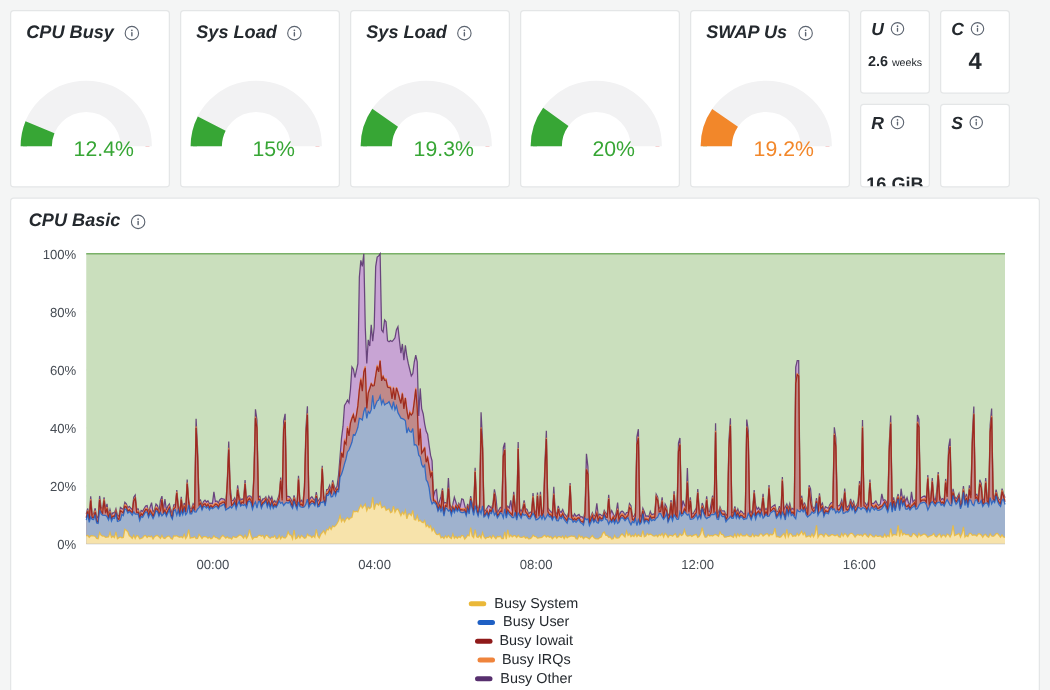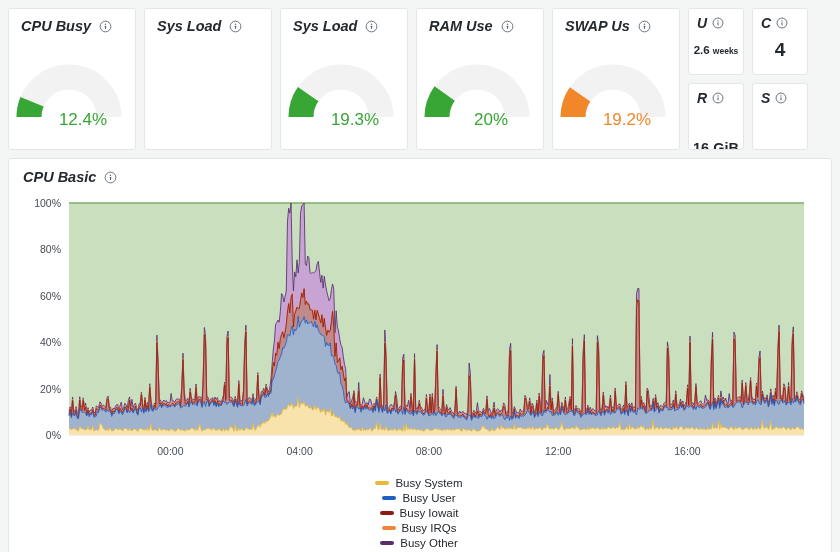--- a/index.html
+++ b/index.html
@@ -74,21 +74,21 @@
   .stat-value {
     color: #24292e;
     font-weight: 600;
     text-align: center;
     line-height: 1.1;
     white-space: nowrap;
   }
   .stat-value.sz-lg { font-size: 19px; }
   .stat-value.sz-md { font-size: 14.5px; margin-top: 36px; }
   .stat-value.sz-sm { font-size: 11.5px; font-weight: 600; }
-  .stat-value .unit { font-size: 8.5px; font-weight: 700; }
+  .stat-value .unit { font-size: 8.5px; font-weight: 400; }
 
   
   .ts-panel { width: 100%; height: 417px; }
   .ts-panel .panel-title { padding: 11px 0 0 14px; font-size: 14.5px; }
   .chart-area { position: absolute; left: 0; top: 30px; right: 0; bottom: 0; }
   .chart-area svg { display: block; }
   .ylabel, .xlabel {
     font-size: 10.5px;
     fill: #464c54;
     font-family: "Liberation Sans", sans-serif;
@@ -151,56 +151,56 @@
       <div class="panel-title">
         <span>Sys Load</span>
         <span class="info-icon">
           <svg viewBox="0 0 16 16" width="13" height="13">
               <circle cx="8" cy="8" r="6.6" fill="none" stroke="#5c6470" stroke-width="1.1"></circle>
               <circle cx="8" cy="5.2" r="0.85" fill="#5c6470"></circle>
               <rect x="7.3" y="7" width="1.4" height="4.2" rx="0.6" fill="#5c6470"></rect>
             </svg>
         </span>
       </div>
-    </div>
-
-    <div class="panel gauge-panel">
-      <div class="panel-title">
-        <span>Sys Load</span>
-        <span class="info-icon">
-          <svg viewBox="0 0 16 16" width="13" height="13">
-              <circle cx="8" cy="8" r="6.6" fill="none" stroke="#5c6470" stroke-width="1.1"></circle>
-              <circle cx="8" cy="5.2" r="0.85" fill="#5c6470"></circle>
-              <rect x="7.3" y="7" width="1.4" height="4.2" rx="0.6" fill="#5c6470"></rect>
-            </svg>
-        </span>
-      </div>
       <div class="gauge-wrap">
         <svg width="120" height="100" viewBox="0 0 120 100">
             <path d="M 11 74 A 49 49 0 0 1 103.65931968523003 51.75446551276221" fill="none" stroke="#37a635" stroke-width="3.2" stroke-linecap="butt"></path>
             <path d="M 103.65931968523003 51.75446551276221 A 49 49 0 0 1 108.39672868916175 66.33471121302868" fill="none" stroke="#f2872a" stroke-width="3.2" stroke-linecap="butt"></path>
             <path d="M 108.39672868916175 66.33471121302868 A 49 49 0 0 1 109 74" fill="none" stroke="#e0252a" stroke-width="3.2" stroke-linecap="butt"></path>
             <path d="M 20 74 A 40 40 0 0 1 100 74" fill="none" stroke="#f2f2f3" stroke-width="25" stroke-linecap="butt"></path>
+            <path d="M 20 74 A 40 40 0 0 1 24.359739032465285 55.84038001041813" fill="none" stroke="#37a635" stroke-width="25" stroke-linecap="butt"></path>
+            <text x="74" y="82" text-anchor="middle" fill="#37a635" font-size="17" font-weight="400" font-family="&quot;Liberation Sans&quot;, sans-serif" class="gauge-value">15%</text>
+          </svg>
+      </div>
+    </div>
+
+    <div class="panel gauge-panel">
+      <div class="panel-title">
+        <span>Sys Load</span>
+        <span class="info-icon">
+          <svg viewBox="0 0 16 16" width="13" height="13">
+              <circle cx="8" cy="8" r="6.6" fill="none" stroke="#5c6470" stroke-width="1.1"></circle>
+              <circle cx="8" cy="5.2" r="0.85" fill="#5c6470"></circle>
+              <rect x="7.3" y="7" width="1.4" height="4.2" rx="0.6" fill="#5c6470"></rect>
+            </svg>
+        </span>
+      </div>
+      <div class="gauge-wrap">
+        <svg width="120" height="100" viewBox="0 0 120 100">
+            <path d="M 11 74 A 49 49 0 0 1 103.65931968523003 51.75446551276221" fill="none" stroke="#37a635" stroke-width="3.2" stroke-linecap="butt"></path>
+            <path d="M 103.65931968523003 51.75446551276221 A 49 49 0 0 1 108.39672868916175 66.33471121302868" fill="none" stroke="#f2872a" stroke-width="3.2" stroke-linecap="butt"></path>
+            <path d="M 108.39672868916175 66.33471121302868 A 49 49 0 0 1 109 74" fill="none" stroke="#e0252a" stroke-width="3.2" stroke-linecap="butt"></path>
+            <path d="M 20 74 A 40 40 0 0 1 100 74" fill="none" stroke="#f2f2f3" stroke-width="25" stroke-linecap="butt"></path>
             <path d="M 20 74 A 40 40 0 0 1 27.1301436548164 51.20586602112303" fill="none" stroke="#37a635" stroke-width="25" stroke-linecap="butt"></path>
             <text x="74" y="82" text-anchor="middle" fill="#37a635" font-size="17" font-weight="400" font-family="&quot;Liberation Sans&quot;, sans-serif" class="gauge-value">19.3%</text>
           </svg>
       </div>
     </div>
 
     <div class="panel gauge-panel">
-      <div class="panel-title">
-        <span>RAM Use</span>
-        <span class="info-icon">
-          <svg viewBox="0 0 16 16" width="13" height="13">
-              <circle cx="8" cy="8" r="6.6" fill="none" stroke="#5c6470" stroke-width="1.1"></circle>
-              <circle cx="8" cy="5.2" r="0.85" fill="#5c6470"></circle>
-              <rect x="7.3" y="7" width="1.4" height="4.2" rx="0.6" fill="#5c6470"></rect>
-            </svg>
-        </span>
-      </div>
       <div class="gauge-wrap">
         <svg width="120" height="100" viewBox="0 0 120 100">
             <path d="M 11 74 A 49 49 0 0 1 103.65931968523003 51.75446551276221" fill="none" stroke="#37a635" stroke-width="3.2" stroke-linecap="butt"></path>
             <path d="M 103.65931968523003 51.75446551276221 A 49 49 0 0 1 108.39672868916175 66.33471121302868" fill="none" stroke="#f2872a" stroke-width="3.2" stroke-linecap="butt"></path>
             <path d="M 108.39672868916175 66.33471121302868 A 49 49 0 0 1 109 74" fill="none" stroke="#e0252a" stroke-width="3.2" stroke-linecap="butt"></path>
             <path d="M 20 74 A 40 40 0 0 1 100 74" fill="none" stroke="#f2f2f3" stroke-width="25" stroke-linecap="butt"></path>
             <path d="M 20 74 A 40 40 0 0 1 27.63932022500211 50.488589908301066" fill="none" stroke="#37a635" stroke-width="25" stroke-linecap="butt"></path>
             <text x="74" y="82" text-anchor="middle" fill="#37a635" font-size="17" font-weight="400" font-family="&quot;Liberation Sans&quot;, sans-serif" class="gauge-value">20%</text>
           </svg>
       </div>

